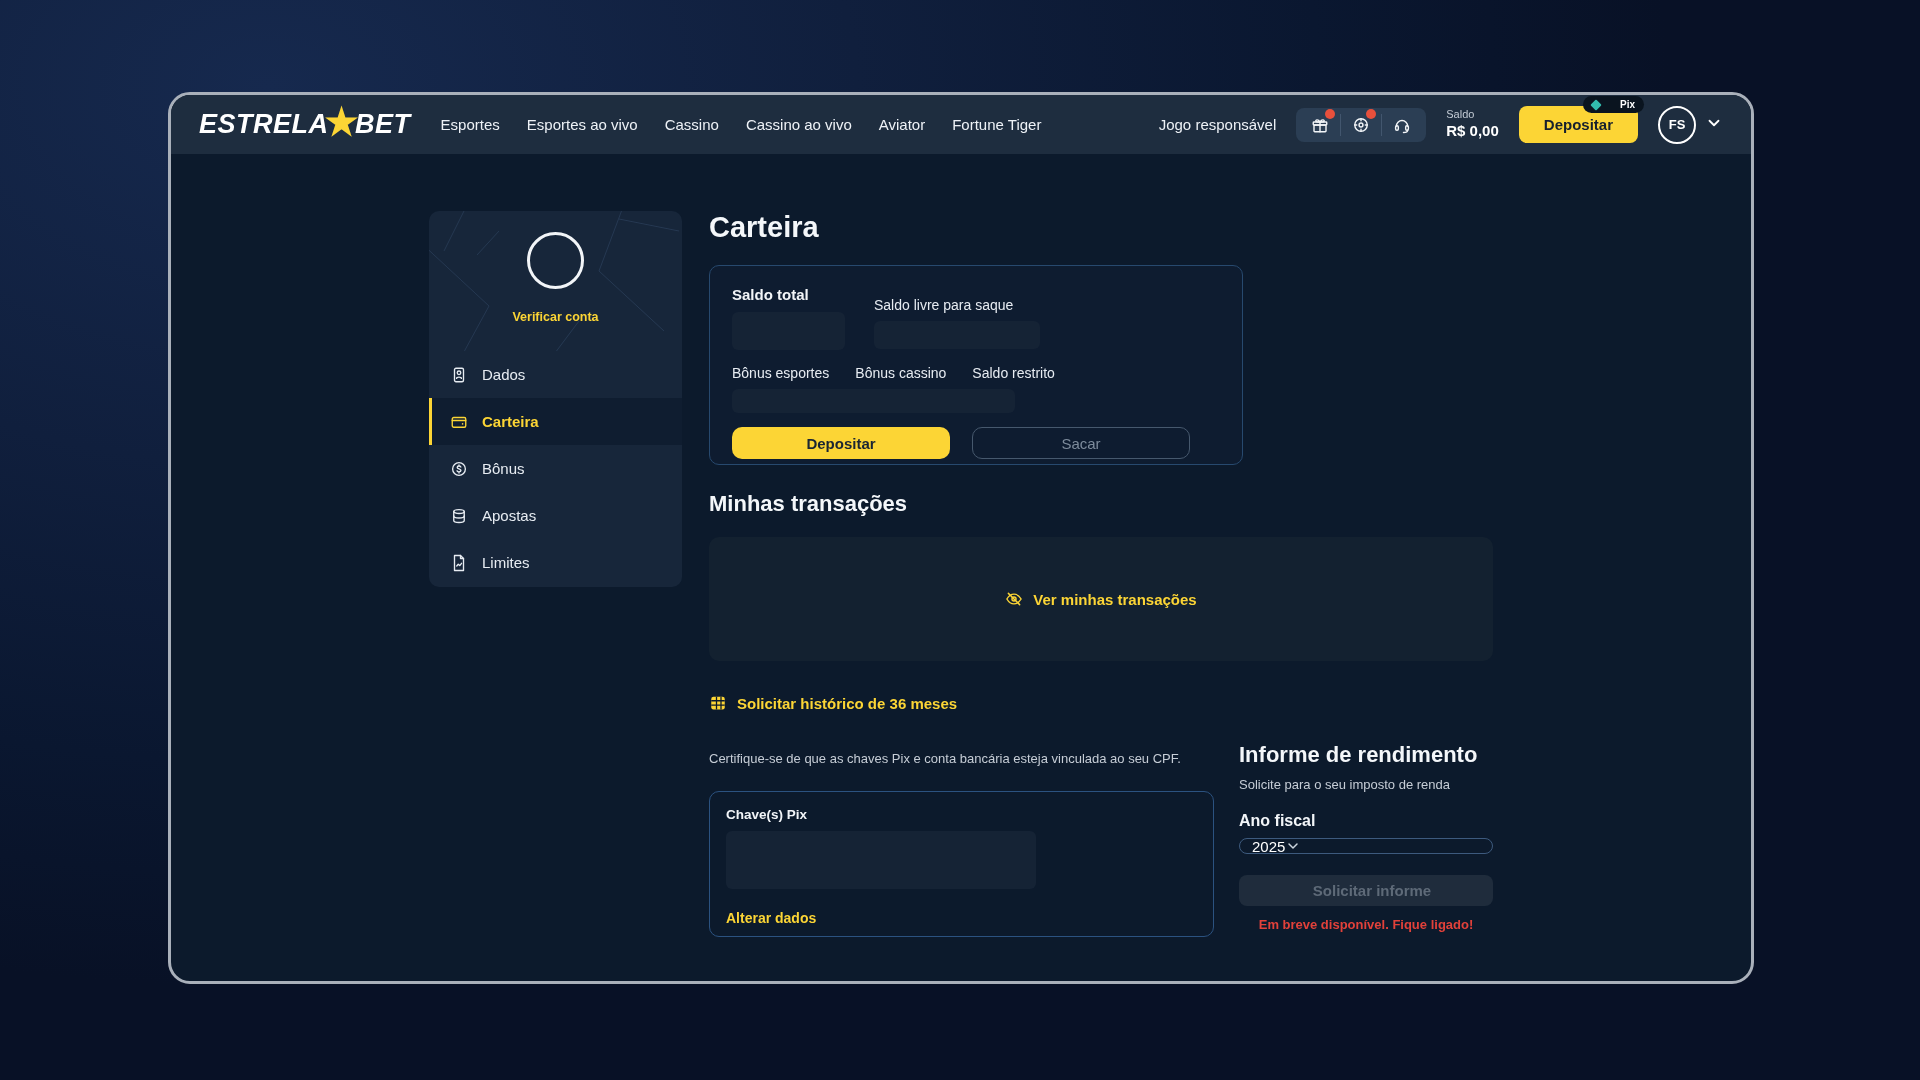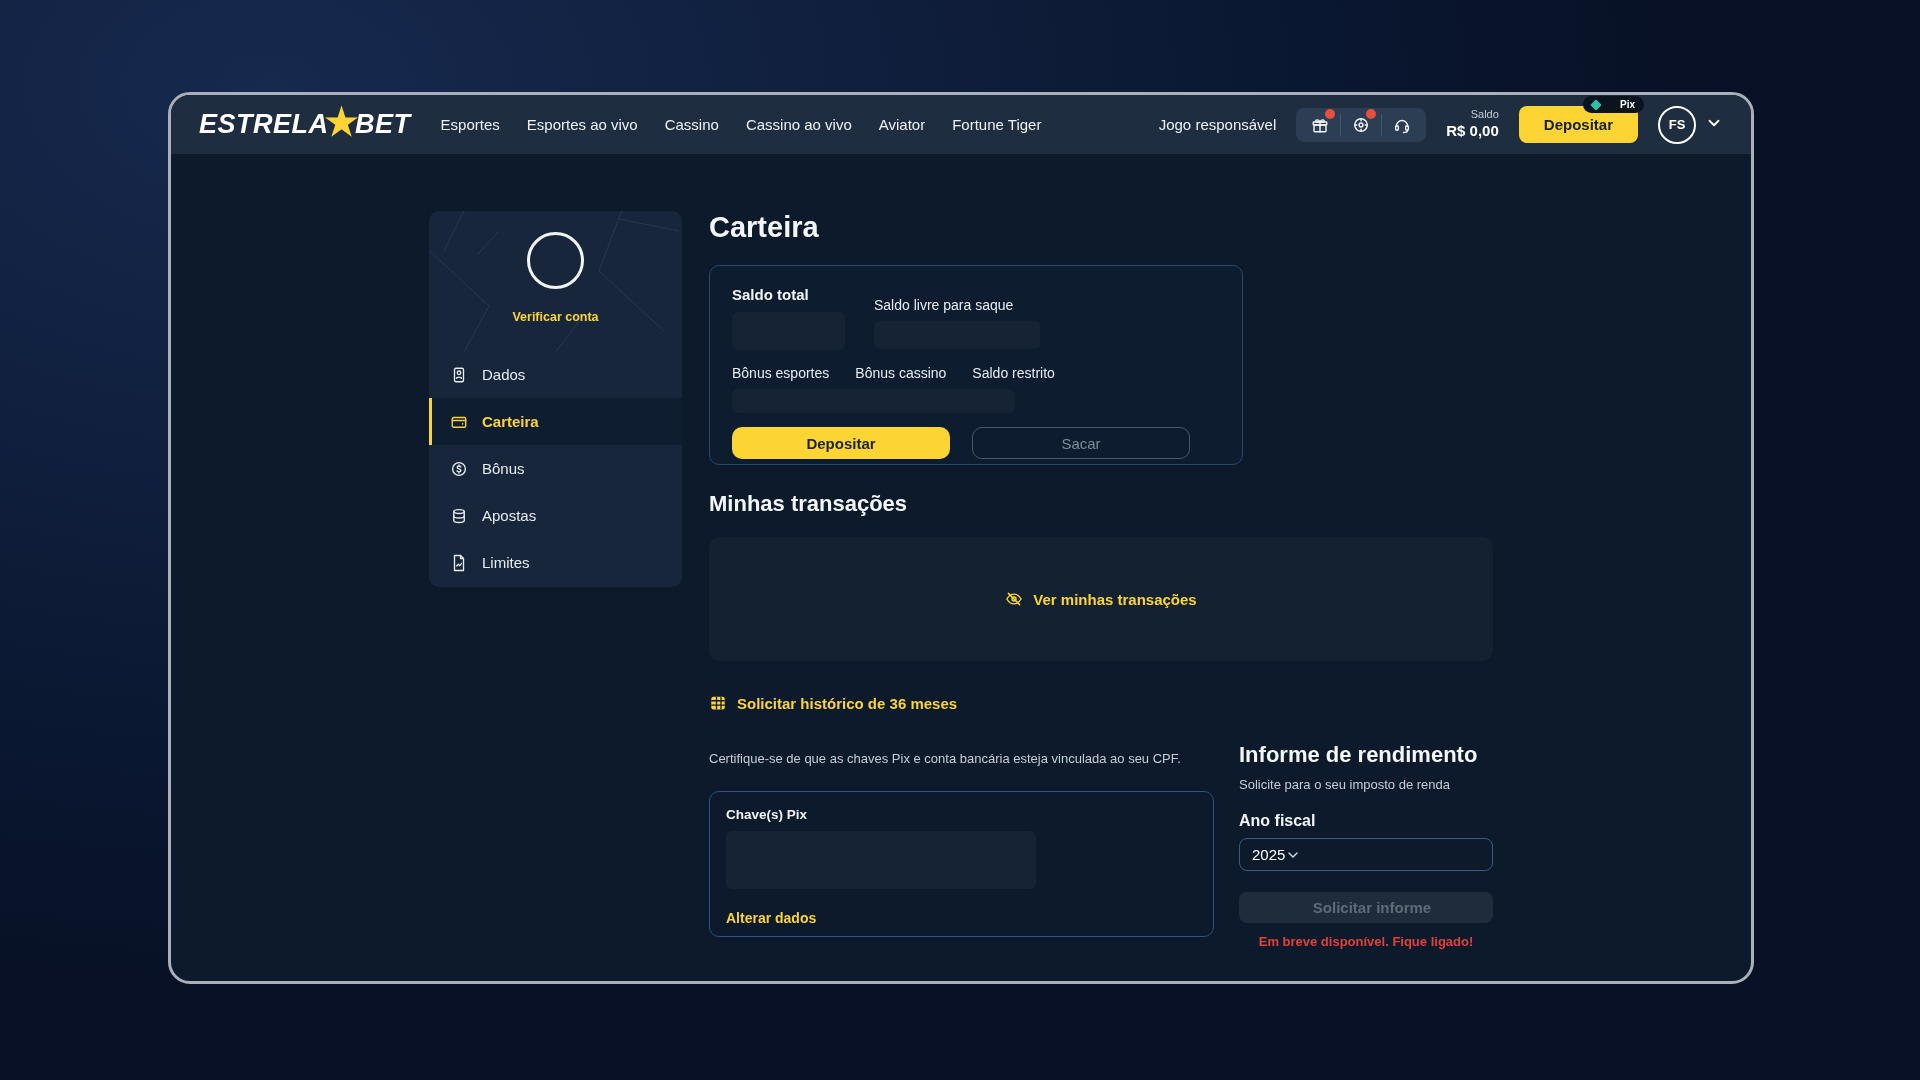--- a/index.html
+++ b/index.html
@@ -20,21 +20,21 @@
   .logo .star { font-style:normal; color:#fcd535; font-size:38px; line-height:1; margin:0 -4px; transform:translateY(-3px); }
   .main-nav { display:flex; gap:27px; margin-left:30px; }
   .nav-item { color:#eef2f7; font-size:15px; font-weight:500; cursor:pointer; white-space:nowrap; }
   .nav-right { margin-left:auto; display:flex; align-items:center; gap:20px; }
   .resp-link { color:#eef2f7; font-size:15px; cursor:pointer; white-space:nowrap; }
   .icon-pill { display:flex; align-items:center; background:#2b3e54; border-radius:8px; padding:6px 4px; }
   .pill-btn { position:relative; padding:2px 11px; display:flex; align-items:center; cursor:pointer; }
   .pill-btn + .pill-btn { border-left:1px solid #42566e; }
   .pill-btn svg { width:18px; height:18px; stroke:#f2f5f8; fill:none; stroke-width:1.9; stroke-linecap:round; stroke-linejoin:round; }
   .dot { position:absolute; top:-5px; right:5px; width:10px; height:10px; background:#e8503c; border-radius:50%; }
-  .balance { text-align:right; line-height:1.25; }
+  .balance { line-height:1.25; }
   .balance-label { font-size:11px; color:#c3cbd5; }
   .balance-value { font-size:15px; font-weight:bold; color:#fff; }
   .deposit-btn { position:relative; background:#fcd535; color:#16202e; font-weight:bold; font-size:15px;
     border:none; border-radius:8px; padding:10px 25px; cursor:pointer; font-family:inherit; }
   .pix-badge { position:absolute; top:-10px; right:-6px; background:#0a141f; color:#fff; font-size:10px; font-weight:bold;
     border-radius:9px; padding:3px 9px; display:flex; align-items:center; gap:20px; }
   .pix-diamond { width:8px; height:8px; background:#32bcad; transform:rotate(45deg); border-radius:1px; }
   .avatar-group { display:flex; align-items:center; gap:9px; cursor:pointer; }
   .avatar { width:38px; height:38px; border:2px solid #fff; border-radius:50%; display:flex; align-items:center; justify-content:center; color:#fff; font-weight:bold; font-size:13px; }
   .chev svg { width:18px; height:18px; stroke:#fff; fill:none; stroke-width:2.4; stroke-linecap:round; stroke-linejoin:round; }
@@ -81,21 +81,21 @@
 
   .columns { margin-top:30px; display:flex; gap:25px; }
   .bank-col { width:505px; flex:none; }
   .income-col { width:254px; flex:none; }
   .sub { margin-top:9px; font-size:13px; color:#c6cdd6; }
   .pix-card { margin-top:25px; border:1px solid #2b5280; border-radius:10px; padding:15px 16px; height:146px; }
   .pix-label { font-size:13.5px; font-weight:bold; color:#f2f5f8; }
   .pix-skeleton { width:310px; height:58px; margin-top:9px; }
   .alter-link { display:inline-block; margin-top:21px; color:#fcd535; font-weight:bold; font-size:14px; cursor:pointer; }
   .fiscal-label { margin-top:20px; font-weight:bold; font-size:16px; color:#f2f5f8; }
-  .year-select { margin-top:8px; height:33px; border:1.5px solid #3d5a7e; border-radius:8px; display:flex; align-items:center; justify-content:flex-start; padding:0 12px; font-size:15px; color:#fff; cursor:pointer; }
+  .year-select { margin-top:8px; height:16px; border:1.5px solid #3d5a7e; border-radius:8px; display:flex; align-items:center; justify-content:flex-start; padding:0 12px; font-size:15px; color:#fff; cursor:pointer; }
   .year-select svg { width:16px; height:16px; stroke:#cdd5de; fill:none; stroke-width:2.2; stroke-linecap:round; stroke-linejoin:round; }
   .request-btn { margin-top:21px; width:100%; height:31px; background:#1f2c3c; color:#5e6a78; border:none; border-radius:8px; font-weight:bold; font-size:15px; font-family:inherit; cursor:default;padding-left:12px; }
   .note { margin-top:11px; text-align:center; color:#e2413a; font-weight:bold; font-size:13px; }
 </style>
 </head>
 <body>
 
 <div class="window">
 
   <div class="navbar">

